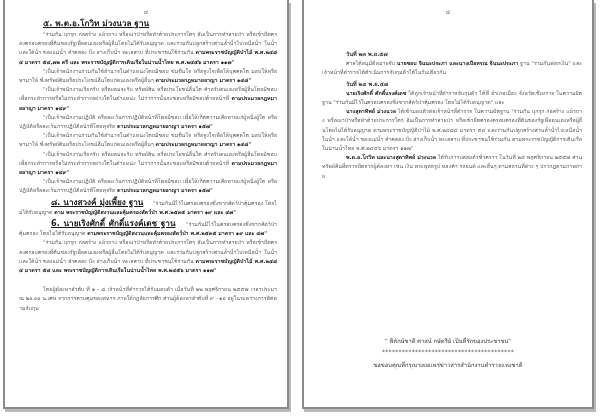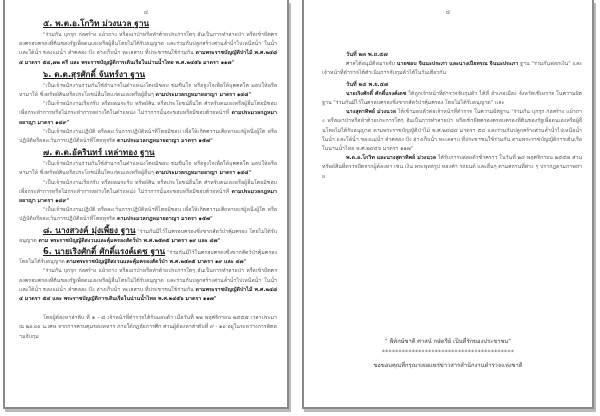--- a/index.html
+++ b/index.html
@@ -26,21 +26,21 @@
     font-size:6px; color:#777;
   }
   .content { position:absolute; left:14px; right:10px; }
   #page-left .content  { top:16px; }
   #page-right .content { top:48px; left:18px; }
   .heading {
     font-size:8.2px; font-weight:bold; color:#1a1a1a;
     text-decoration:underline; margin:1px 0 1px 24px; line-height:12px;
     white-space:nowrap;
   }
-  .heading-inline { display:inline; margin:0; }
+  .heading-inline { display:inline; margin:8px; }
   .para {
     font-size:5.3px; color:#555; line-height:9.2px;
     text-indent:24px; text-align:justify; margin:0;
     word-break:break-all;
   }
   .para b { color:#222; font-weight:bold; }
   .date-line {
     font-size:5.6px; font-weight:bold; color:#333; line-height:9.2px;
     margin:2px 0 0 24px;
   }
@@ -55,26 +55,24 @@
 </head>
 <body>
 
 <div class="page" id="page-left">
   <div class="page-num">๔</div>
   <div class="content">
 
     <div class="heading">๕. พ.ต.อ.โกวิท ม่วงนวล ฐาน</div>
     <p class="para"><span>"ร่วมกัน บุกรุก ก่อสร้าง แผ้วถาง หรือเผาป่าหรือทำด้วยประการใดๆ อันเป็นการทำลายป่า หรือเข้ายึดครองครอบครองที่ดินของรัฐเพื่อตนเองหรือผู้อื่นโดยไม่ได้รับอนุญาต และร่วมกันปลูกสร้างส่วนล้ำน้ำไปเหนือน้ำ ในน้ำ และใต้น้ำ ของแม่น้ำ ลำคลอง บึง อ่างเก็บน้ำ ทะเลสาบ ที่ประชาชนใช้ร่วมกัน </span><b>ตามพระราชบัญญัติป่าไม้ พ.ศ.๒๔๘๔ มาตรา ๕๔,๗๒ ตรี และ พระราชบัญญัติการเดินเรือในน่านน้ำไทย พ.ศ.๒๔๕๖ มาตรา ๑๑๗"</b></p>
 
-    <div class="heading">๖. ด.ต.สุรศักดิ์ จันทร์งา ฐาน</div>
     <p class="para"><span>"เป็นเจ้าพนักงานร่วมกันใช้อำนาจในตำแหน่งโดยมิชอบ ข่มขืนใจ หรือจูงใจเพื่อให้บุคคลใด มอบให้หรือหามาให้ ซึ่งทรัพย์สินหรือประโยชน์อื่นใดแก่ตนเองหรือผู้อื่นๆ </span><b>ตามประมวลกฎหมายอาญา มาตรา ๑๔๘"</b></p>
     <p class="para"><span>"เป็นเจ้าพนักงานเรียกรับ หรือยอมจะรับ ทรัพย์สิน หรือประโยชน์อื่นใด สำหรับตนเองหรือผู้อื่นโดยมิชอบ เพื่อกระทำการหรือไม่กระทำการอย่างใดในตำแหน่ง ไม่ว่าการนั้นจะชอบหรือมิชอบด้วยหน้าที่ </span><b>ตามประมวลกฎหมายอาญา มาตรา ๑๔๙"</b></p>
     <p class="para"><span>"เป็นเจ้าพนักงานปฏิบัติ หรือละเว้นการปฏิบัติหน้าที่โดยมิชอบ เพื่อให้เกิดความเสียหายแก่ผู้หนึ่งผู้ใด หรือปฏิบัติหรือละเว้นการปฏิบัติหน้าที่โดยทุจริต </span><b>ตามประมวลกฎหมายอาญา มาตรา ๑๕๗"</b></p>
 
-    <div class="heading">๗. ด.ต.อัครินทร์ เหล่าทอง ฐาน</div>
     <p class="para"><span>"เป็นเจ้าพนักงานร่วมกันใช้อำนาจในตำแหน่งโดยมิชอบ ข่มขืนใจ หรือจูงใจเพื่อให้บุคคลใด มอบให้หรือหามาให้ ซึ่งทรัพย์สินหรือประโยชน์อื่นใดแก่ตนเองหรือผู้อื่นๆ </span><b>ตามประมวลกฎหมายอาญา มาตรา ๑๔๘"</b></p>
     <p class="para"><span>"เป็นเจ้าพนักงานเรียกรับ หรือยอมจะรับ ทรัพย์สิน หรือประโยชน์อื่นใด สำหรับตนเองหรือผู้อื่นโดยมิชอบ เพื่อกระทำการหรือไม่กระทำการอย่างใดในตำแหน่ง ไม่ว่าการนั้นจะชอบหรือมิชอบด้วยหน้าที่ </span><b>ตามประมวลกฎหมายอาญา มาตรา ๑๔๙"</b></p>
     <p class="para"><span>"เป็นเจ้าพนักงานปฏิบัติ หรือละเว้นการปฏิบัติหน้าที่โดยมิชอบ เพื่อให้เกิดความเสียหายแก่ผู้หนึ่งผู้ใด หรือปฏิบัติหรือละเว้นการปฏิบัติหน้าที่โดยทุจริต </span><b>ตามประมวลกฎหมายอาญา มาตรา ๑๕๗"</b></p>
 
     <p class="para"><span class="heading heading-inline">๘. นางสวงค์ มุ่งเพี้ยง ฐาน</span><span> "ร่วมกันมีไว้ในครอบครองซึ่งซากสัตว์ป่าคุ้มครอง โดยไม่ได้รับอนุญาต </span><b>ตาม พระราชบัญญัติสงวนและคุ้มครองสัตว์ป่า พ.ศ.๒๕๓๕ มาตรา ๑๙ และ ๔๗"</b></p>
 
     <p class="para"><span class="heading heading-inline">6. นายเริงศักดิ์ ศักดิ์แรงค์เดช ฐาน</span><span> "ร่วมกันมีไว้ในครอบครองซึ่งซากสัตว์ป่าคุ้มครอง โดยไม่ได้รับอนุญาต </span><b>ตามพระราชบัญญัติสงวนและคุ้มครองสัตว์ป่า พ.ศ.๒๕๓๕ มาตรา ๑๙ และ ๔๗"</b></p>
 
     <p class="para"><span>"ร่วมกัน บุกรุก ก่อสร้าง แผ้วถาง หรือเผาป่าหรือทำด้วยประการใดๆ อันเป็นการทำลายป่า หรือเข้ายึดครองครอบครองที่ดินของรัฐเพื่อตนเองหรือผู้อื่นโดยไม่ได้รับอนุญาต และร่วมกันปลูกสร้างส่วนล้ำน้ำไปเหนือน้ำ ในน้ำ และใต้น้ำ ของแม่น้ำ ลำคลอง บึง อ่างเก็บน้ำ ทะเลสาบ ที่ประชาชนใช้ร่วมกัน </span><b>ตามพระราชบัญญัติป่าไม้ พ.ศ.๒๔๘๔ มาตรา ๕๔ และ พระราชบัญญัติการเดินเรือในน่านน้ำไทย พ.ศ.๒๔๕๖ มาตรา ๑๑๗"</b></p>
 

